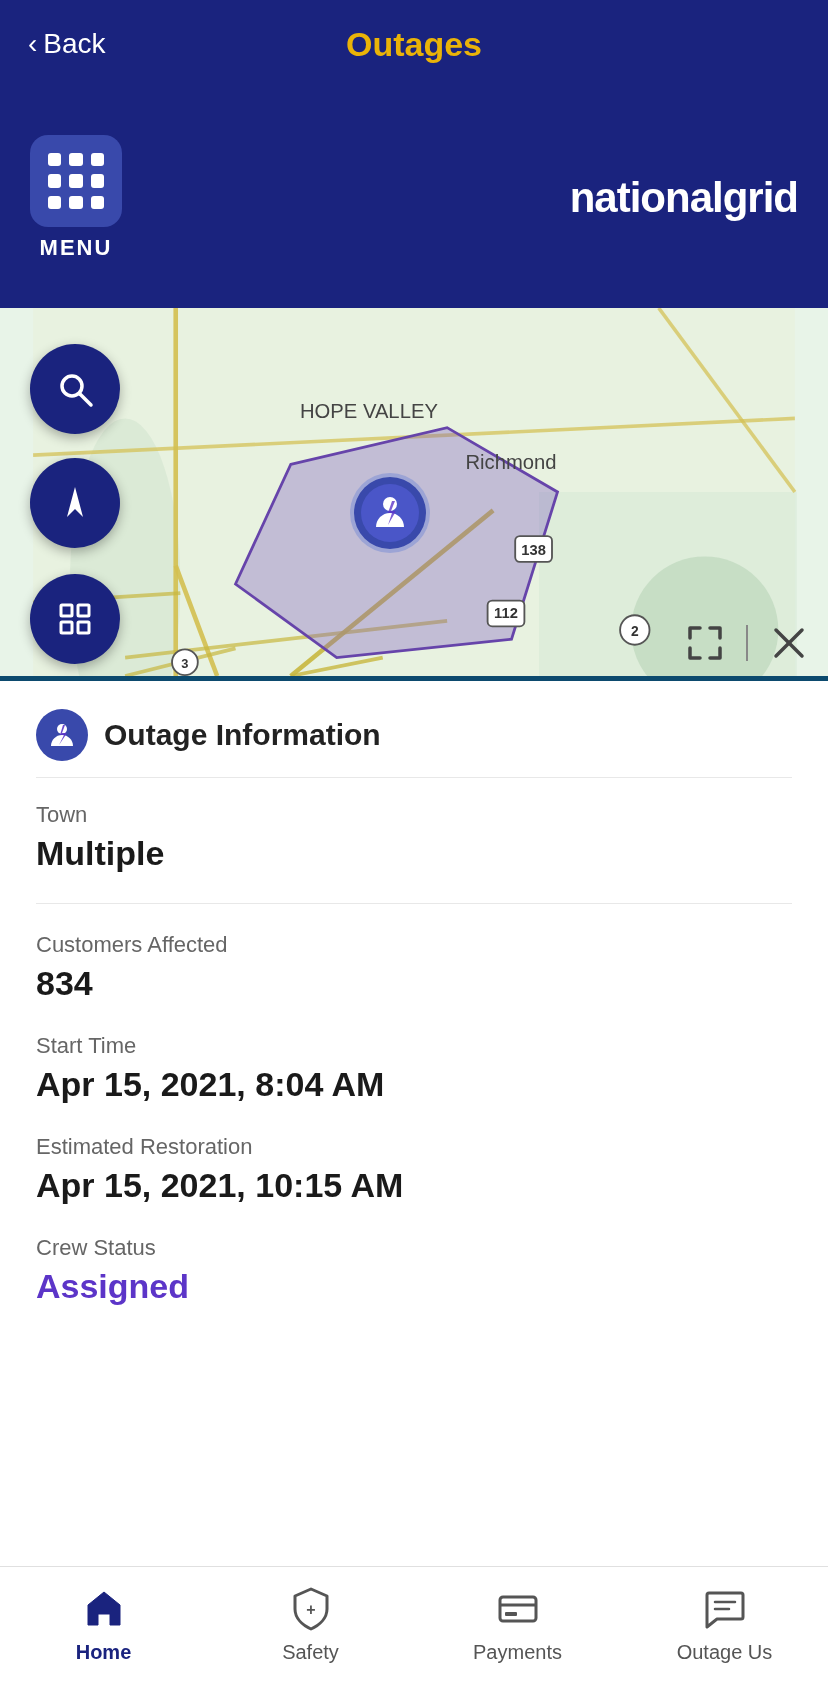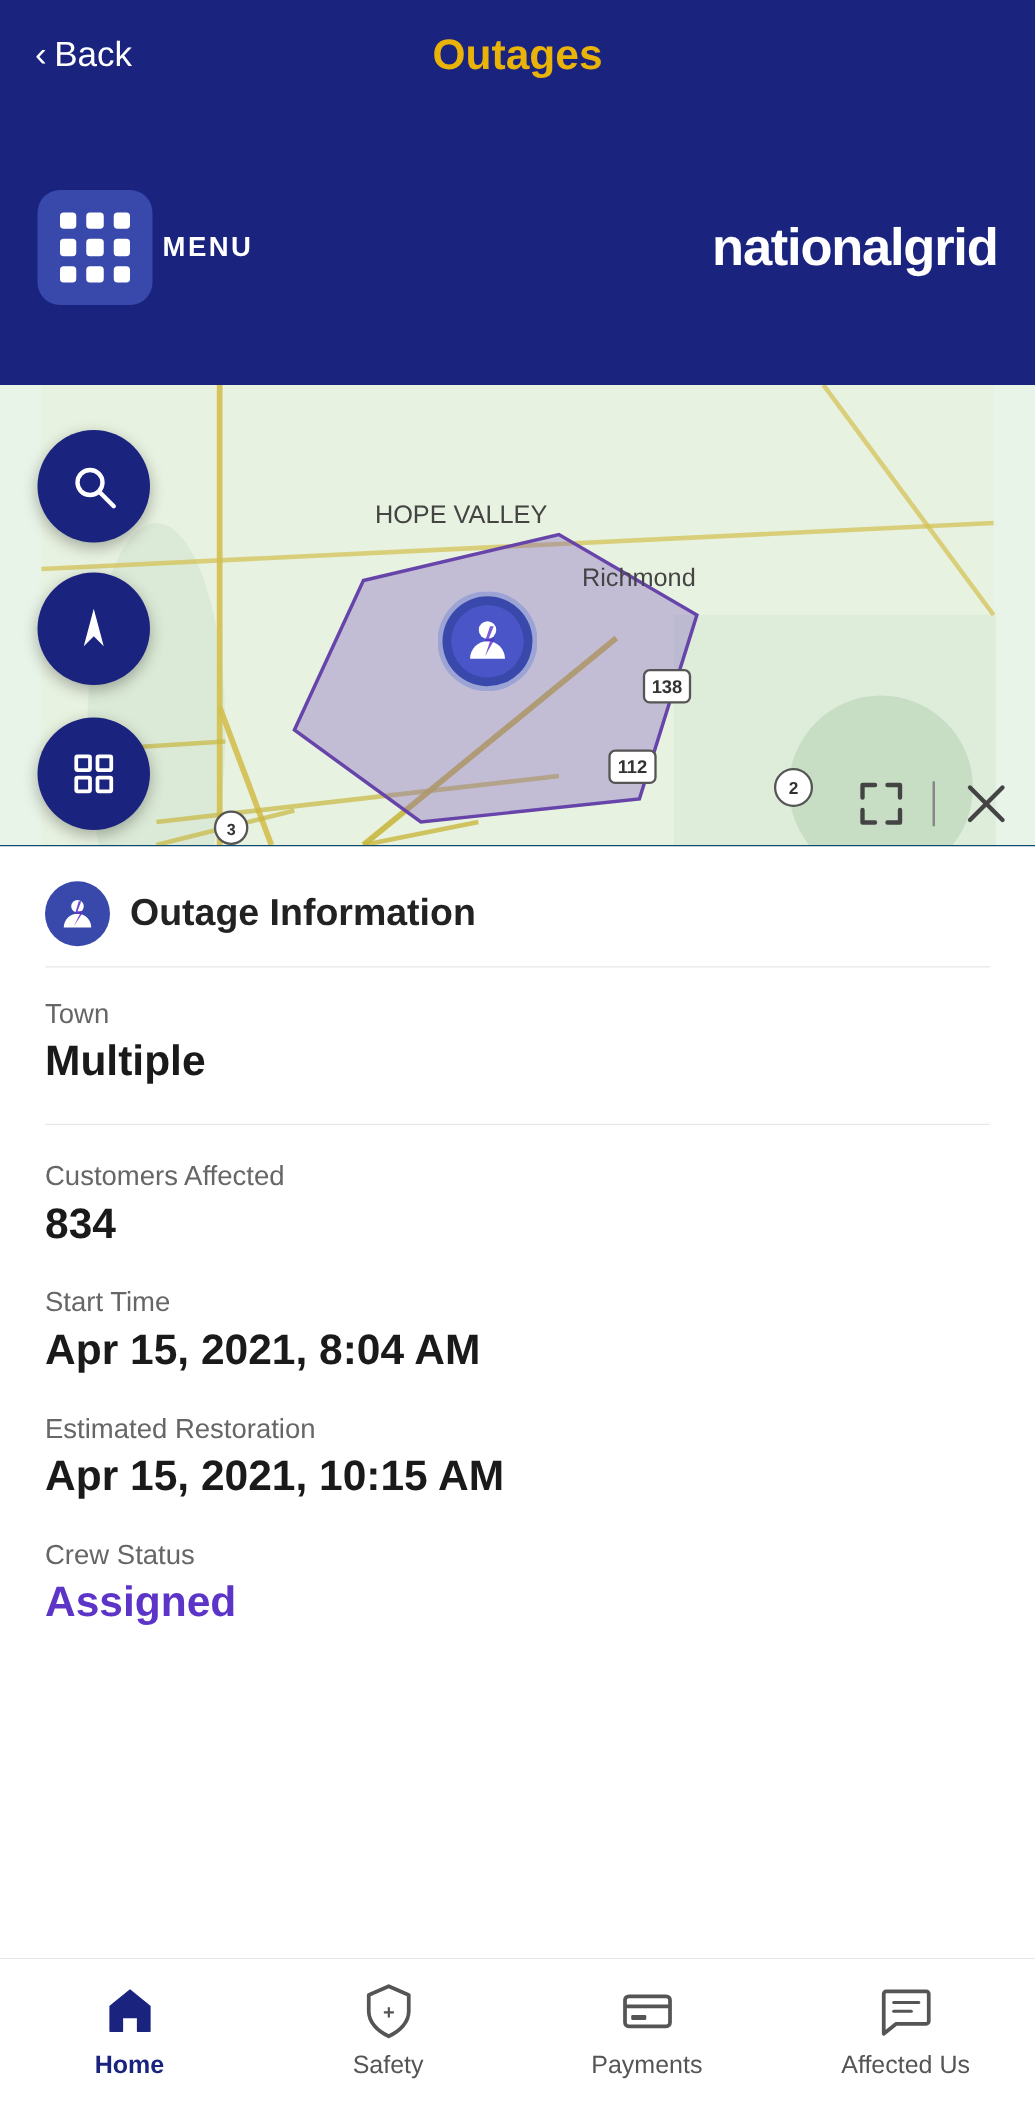--- a/index.html
+++ b/index.html
@@ -49,21 +49,21 @@
     .top-bar {
       background: #1a237e;
       height: 220px;
       display: flex;
       align-items: center;
       padding: 0 30px;
       justify-content: space-between;
     }
     .menu-btn {
       display: flex;
-      flex-direction: row;
+      flex-direction: column;
       align-items: center;
       gap: 8px;
       cursor: pointer;
       background: none;
       border: none;
     }
     .menu-icon-grid {
       width: 92px;
       height: 92px;
       background: #3949ab;
@@ -173,21 +173,21 @@
       width: 2px;
       height: 36px;
       background: #888;
     }
 
     
     .info-panel {
       background: #fff;
       margin: 0;
       padding: 28px 36px 32px;
-      border-top: 1px solid #0c4a6e;
+      border-top: 5px solid #0c4a6e;
     }
     .outage-header {
       display: flex;
       align-items: center;
       gap: 16px;
       margin-bottom: 24px;
       padding-bottom: 16px;
       border-bottom: 1px solid #e8e8e8;
     }
     .outage-icon {
@@ -493,15 +493,15 @@
   </button>
 
   <button class="nav-item">
     <div class="nav-icon">
       <svg width="48" height="48" viewBox="0 0 48 48" fill="none" xmlns="http://www.w3.org/2000/svg">
         <path d="M8 8H40C41.1 8 42 8.9 42 10V32C42 33.1 41.1 34 40 34H16L6 42V10C6 8.9 6.9 8 8 8Z" stroke="#555" stroke-width="3" fill="none" stroke-linejoin="round"></path>
         <line x1="14" y1="17" x2="34" y2="17" stroke="#555" stroke-width="2.5" stroke-linecap="round"></line>
         <line x1="14" y1="24" x2="28" y2="24" stroke="#555" stroke-width="2.5" stroke-linecap="round"></line>
       </svg>
     </div>
-    <span class="nav-label">Affected Us</span>
+    <span class="nav-label">Outage Us</span>
   </button>
 </nav>
 
 </body></html>

